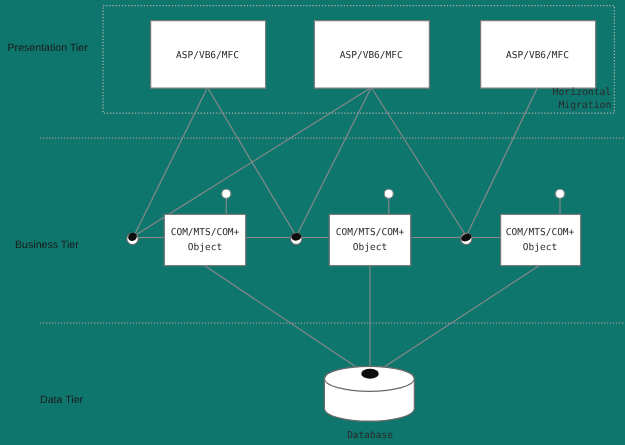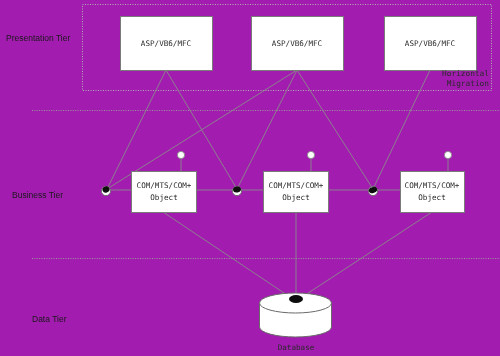--- a/index.html
+++ b/index.html
@@ -4,21 +4,21 @@
 <style>
   html, body {
     margin: 0;
     padding: 0;
     background: #ffffff;
   }
   #canvas {
     position: relative;
     width: 500px;
     height: 356px;
-    background: #a21caf;
+    background: #0f766e;
     overflow: hidden;
     font-family: "Liberation Sans", sans-serif;
   }
   #diagram {
     position: absolute;
     top: 0;
     left: 0;
     width: 500px;
     height: 356px;
   }

